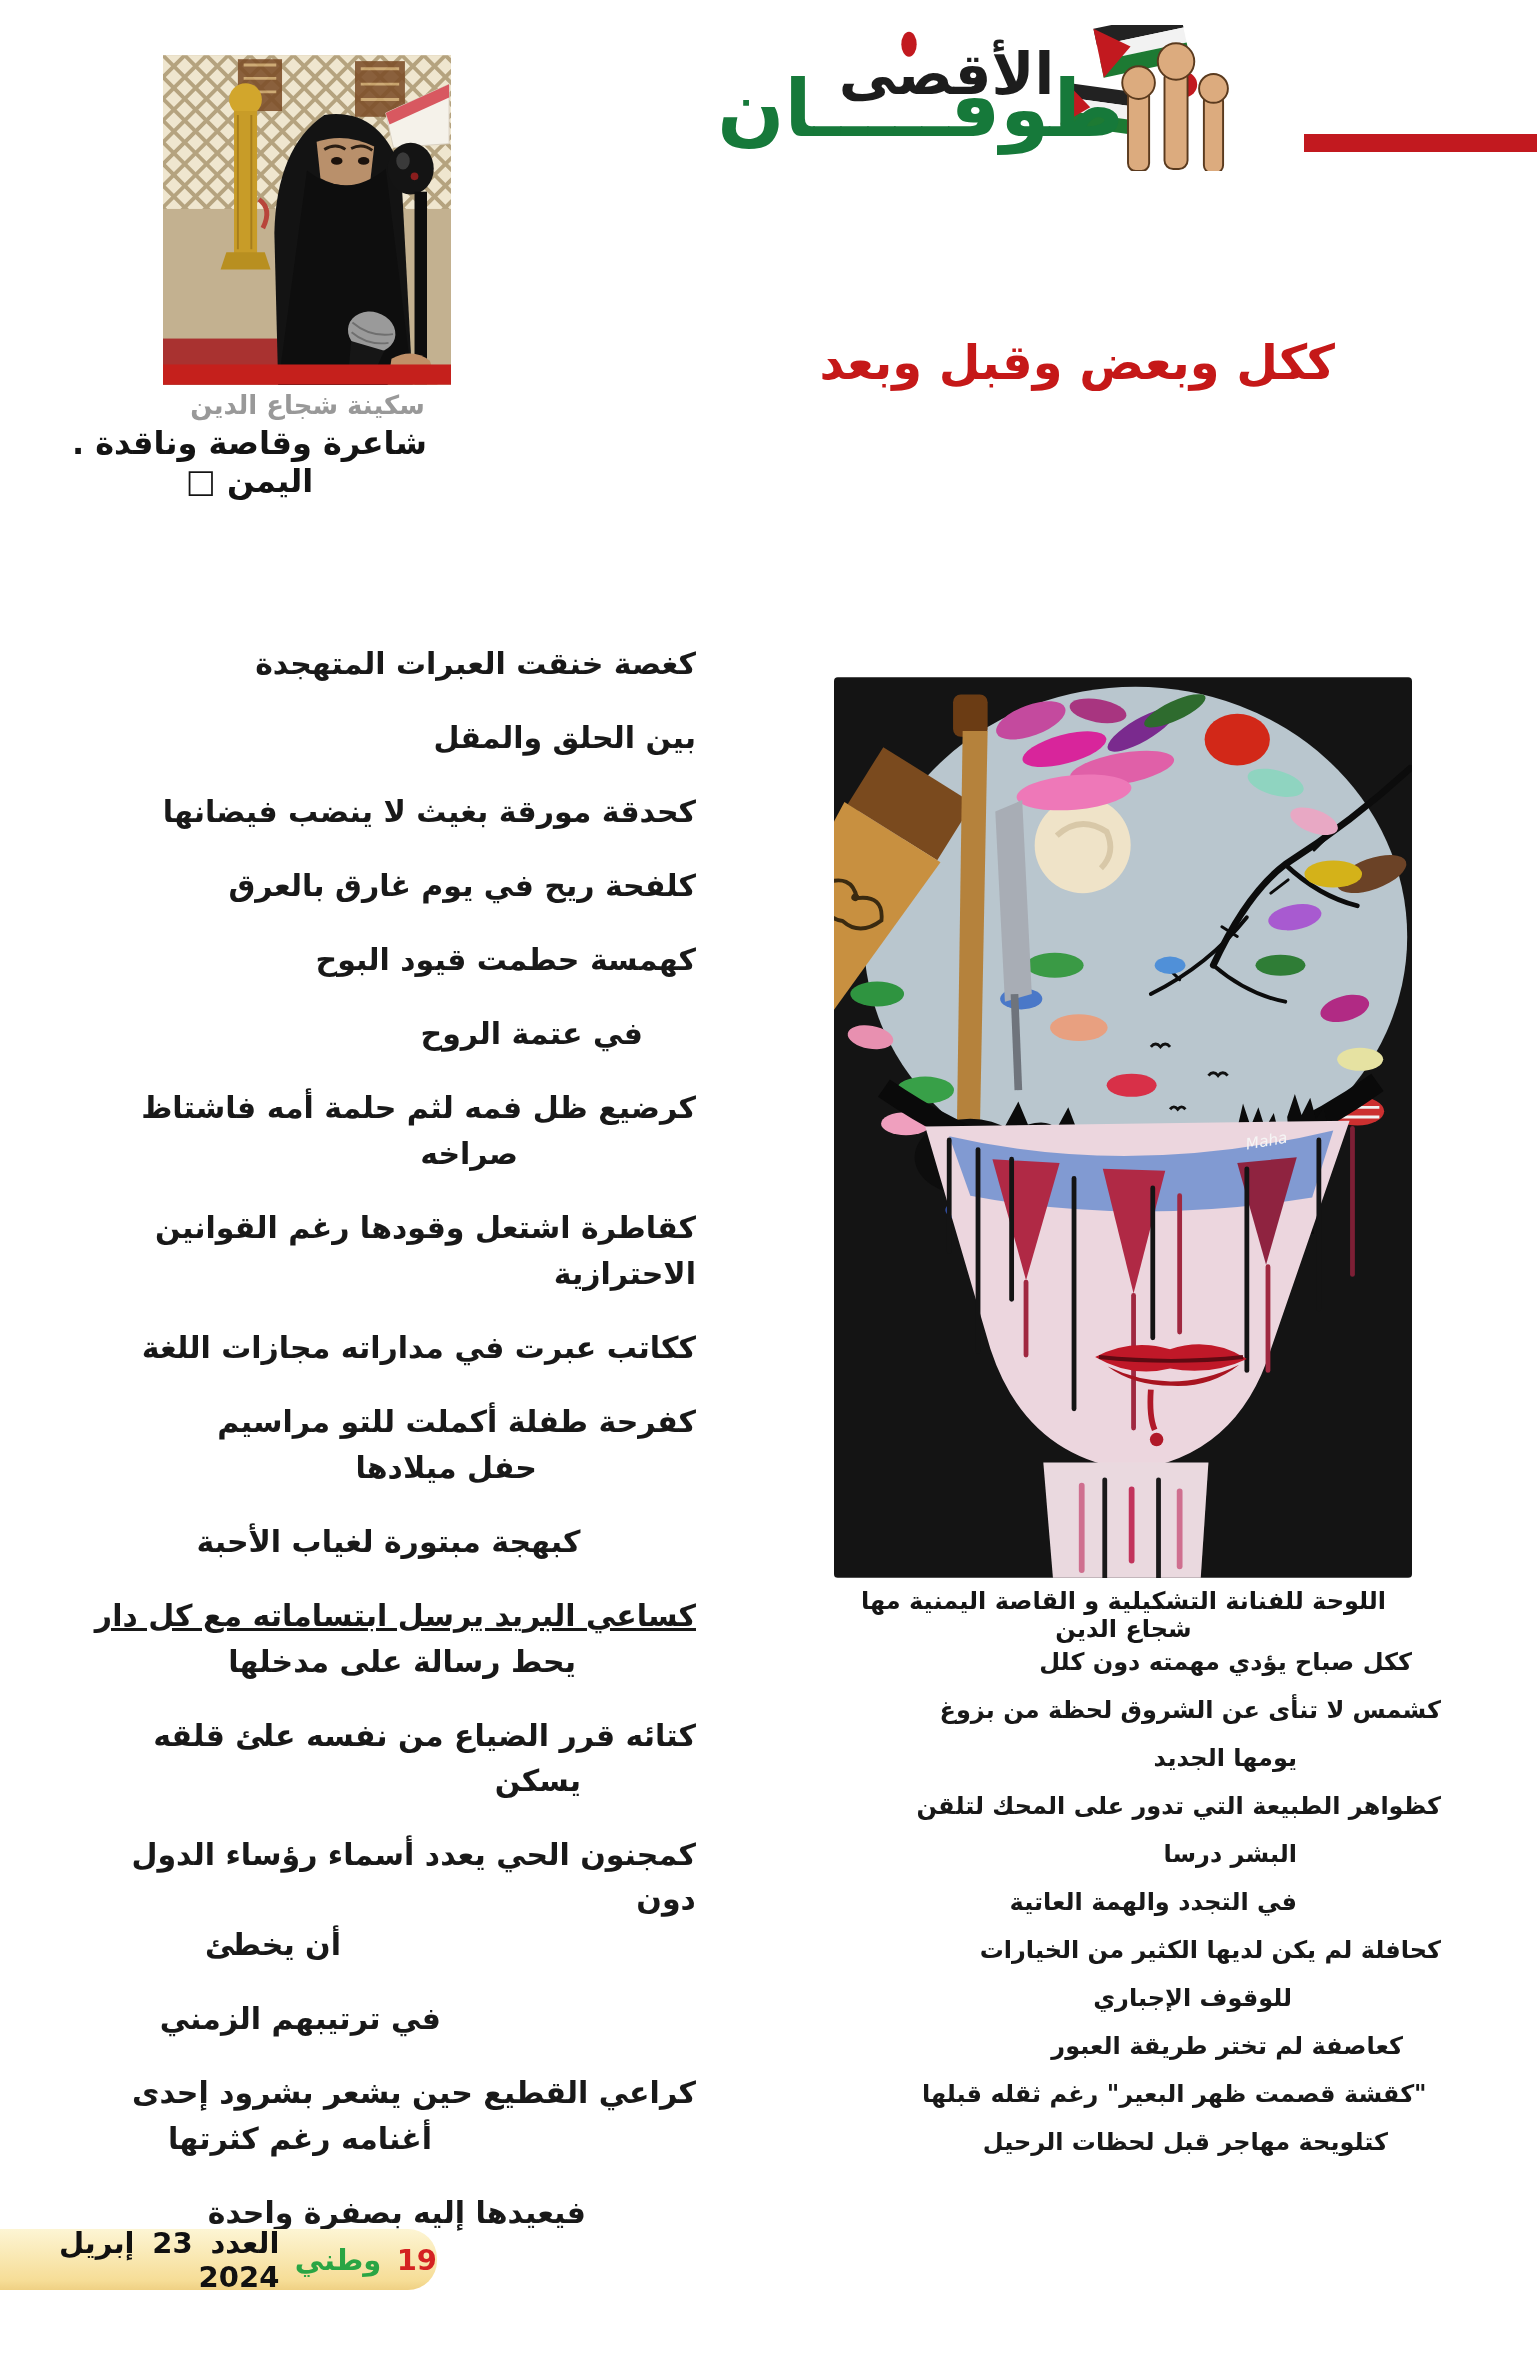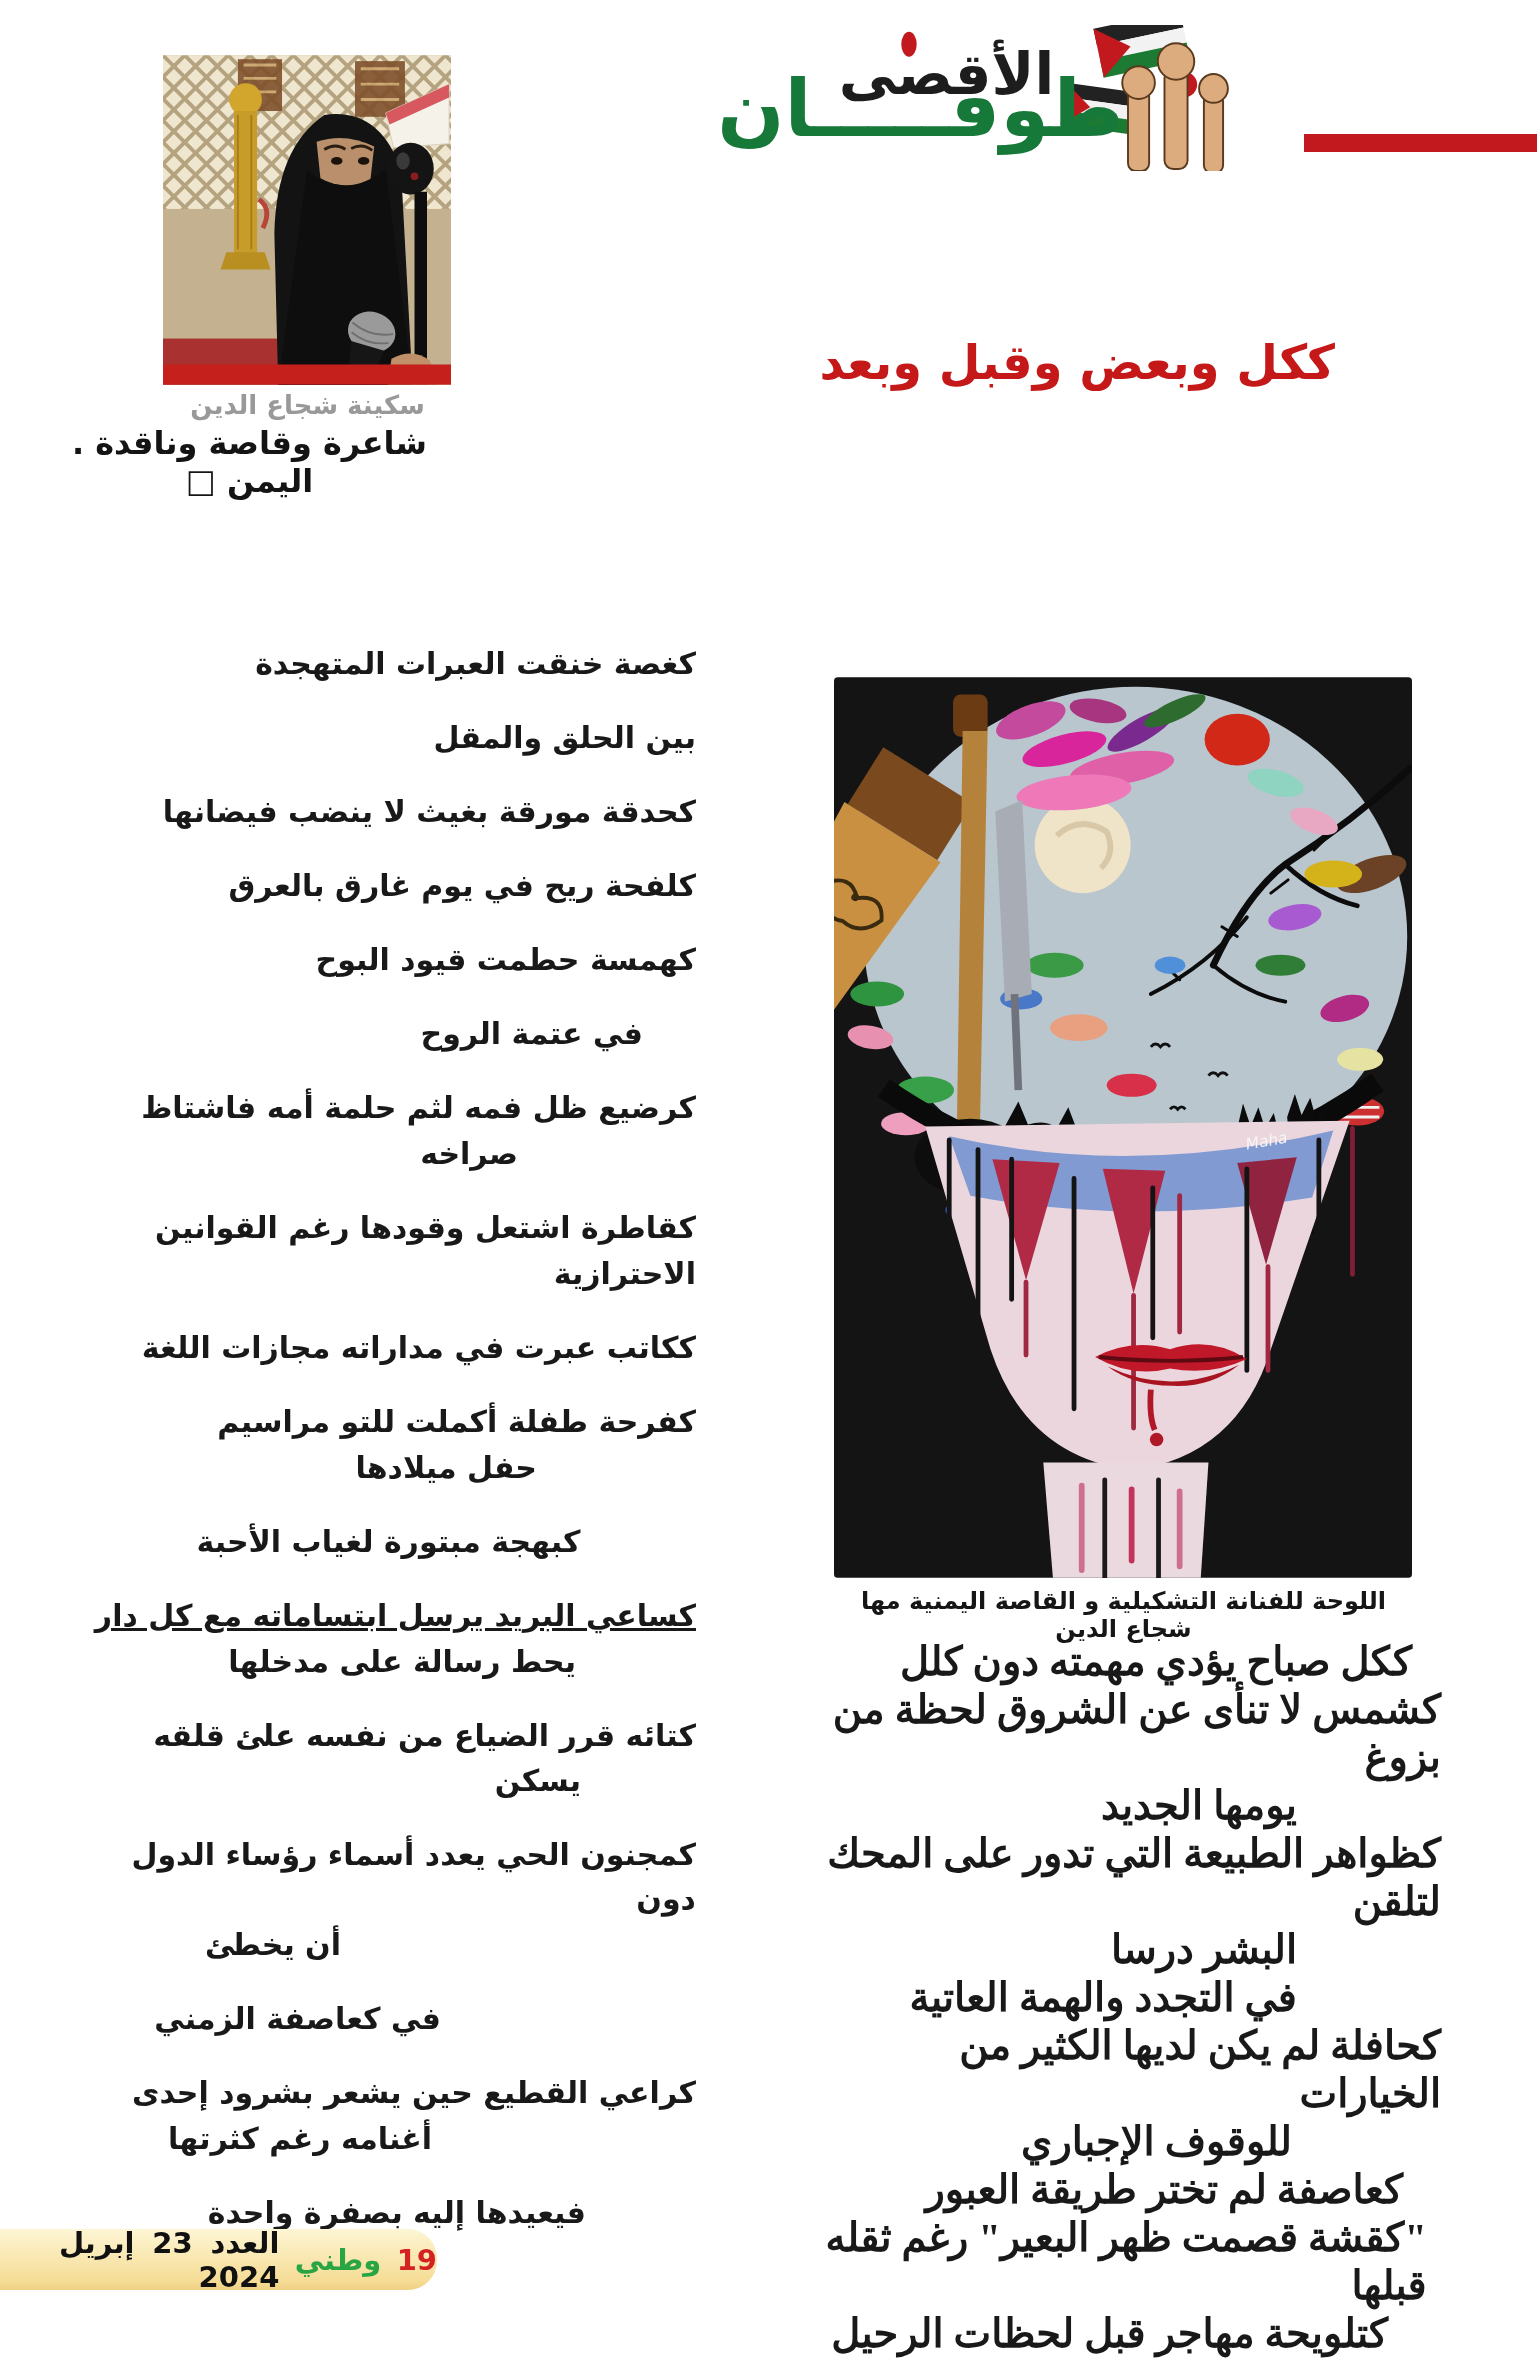--- a/index.html
+++ b/index.html
@@ -35,21 +35,21 @@
     text-align:center;direction:rtl;font-weight:bold;font-size:24px;color:#161616;
   }
   
   .poem{position:absolute;direction:rtl;text-align:right;color:#191919;}
   .poem .pl{font-weight:bold;}
   .poem-left{right:841px;top:642px;width:615px;}
   .poem-left .pl{font-size:30px;line-height:44px;margin-top:30px;}
   .poem-left .pl.wrap{margin-top:1.9px;}
   .poem-left .pl:first-child{margin-top:0;}
   .poem-right{right:96px;top:1638px;width:624px;}
-  .poem-right .pl{font-size:40px;line-height:48px;margin-top:0;font-family:Liberation Serif, serif;}
+  .poem-right .pl{font-size:24px;line-height:48px;margin-top:0;}
   
   .footer-badge{
     position:absolute;left:0;top:2229px;width:437px;height:61px;
     background:linear-gradient(180deg,#fdf5d4 0%,#f6dd96 85%,#efd083 100%);
     border-radius:0 29px 29px 0;
     display:flex;align-items:center;justify-content:center;gap:15.4px;
     direction:rtl;font-weight:bold;font-size:29px;
   }
   .footer-badge .num{color:#d42222;}
   .footer-badge .brand{color:#2aa544;}
@@ -294,21 +294,21 @@
       <div class="pl" style="margin-right: 0px;">ككاتب عبرت في مداراته مجازات اللغة</div>
       <div class="pl" style="margin-right: 0px;">كفرحة طفلة أكملت للتو مراسيم</div>
       <div class="pl wrap" style="margin-right: 159px;">حفل ميلادها</div>
       <div class="pl" style="margin-right: 0px; text-align: center;">كبهجة مبتورة لغياب الأحبة</div>
       <div class="pl" style="margin-right: 0px; text-decoration: underline;">كساعي البريد يرسل ابتساماته مع كل دار</div>
       <div class="pl wrap" style="margin-right: 120px;">يحط رسالة على مدخلها</div>
       <div class="pl" style="margin-right: 0px;">كتائه قرر الضياع من نفسه علئ قلقه</div>
       <div class="pl wrap" style="margin-right: 115px;">يسكن</div>
       <div class="pl" style="margin-right: 0px;">كمجنون الحي يعدد أسماء رؤساء الدول دون</div>
       <div class="pl wrap" style="margin-right: 355px;">أن يخطئ</div>
-      <div class="pl" style="margin-right: 255px;">في كعاصفة الزمني</div>
+      <div class="pl" style="margin-right: 255px;">في ترتيبهم الزمني</div>
       <div class="pl" style="margin-right: 0px;">كراعي القطيع حين يشعر بشرود إحدى</div>
       <div class="pl wrap" style="margin-right: 264px;">أغنامه رغم كثرتها</div>
       <div class="pl" style="margin-right: 110px;">فيعيدها إليه بصفرة واحدة</div>
     </div>
   <div class="poem poem-right">
       <div class="pl" style="margin-right: 29px;">ككل صباح يؤدي مهمته دون كلل</div>
       <div class="pl" style="margin-right: 0px;">كشمس لا تنأى عن الشروق لحظة من بزوغ</div>
       <div class="pl wrap" style="margin-right: 144px;">يومها الجديد</div>
       <div class="pl" style="margin-right: 0px;">كظواهر الطبيعة التي تدور على المحك لتلقن</div>
       <div class="pl wrap" style="margin-right: 144px;">البشر درسا</div>

